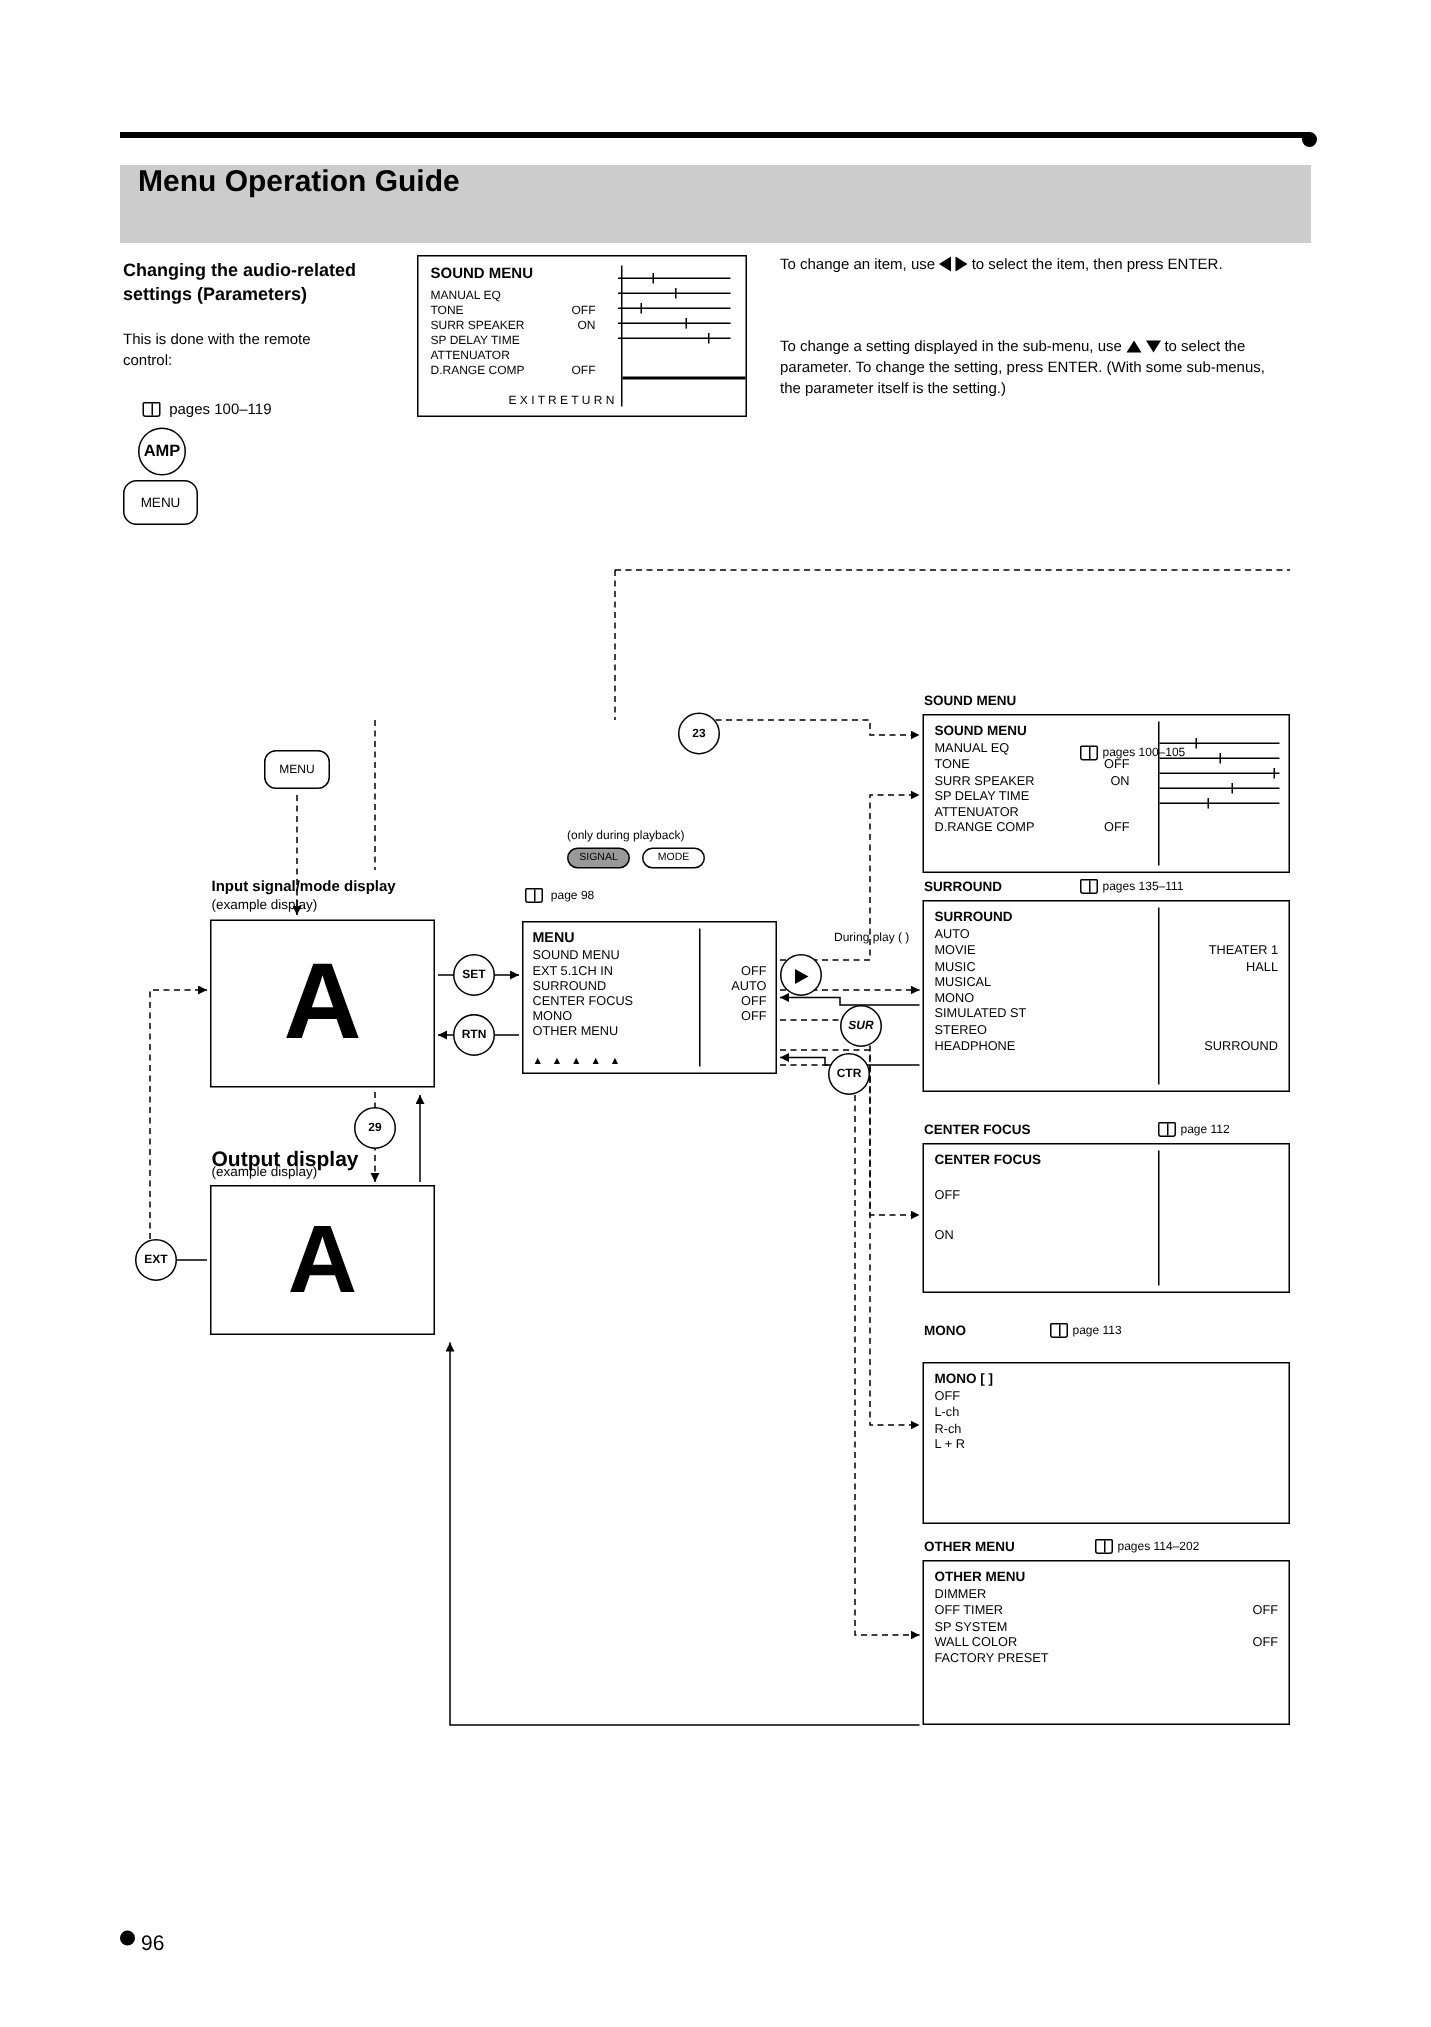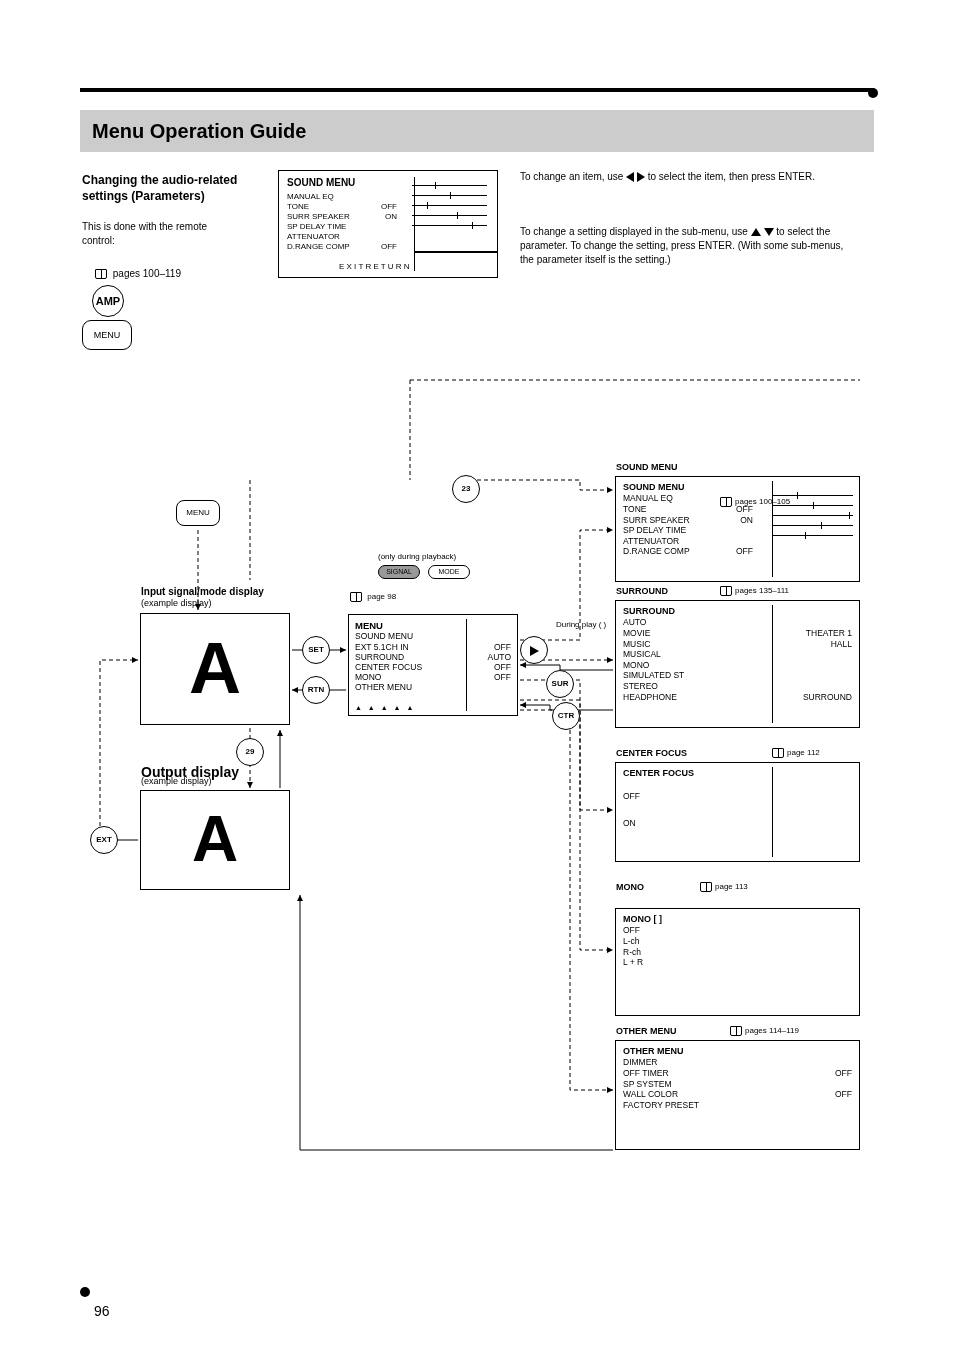--- a/index.html
+++ b/index.html
@@ -10,22 +10,22 @@
     font-family: Arial, Helvetica, sans-serif;
     font-size: 11px;
     position: relative;
     color: #000;
   }
   .page-dot-top { position:absolute; top:88px; right:76px; width:10px; height:10px; background:#000; border-radius:50%; }
   .page-dot-bot { position:absolute; bottom:54px; left:80px; width:10px; height:10px; background:#000; border-radius:50%; }
   .rule { position:absolute; top:88px; left:80px; right:80px; height:4px; background:#000; }
 
   .graybar {
-    position:absolute; top:110px; left:80px; right:80px; height:42px;
-    background:#ccc; display:flex; align-items:center; padding-left:12px;
+    position:absolute; top:110px; left:80px; right:80px; height:52px;
+    background:#ccc; display:flex; align-items:flex-start; padding-left:12px;
     font-size:20px; font-weight:bold;
   }
 
   .main-heading {
     position:absolute; top:172px; left:82px; width:160px;
     font-weight:bold; font-size:12px; line-height:1.35;
   }
   .sub-note {
     position:absolute; top:220px; left:82px; width:160px;
     font-size:10px; line-height:1.35;
@@ -99,21 +99,21 @@
   .rlabel { position:absolute; left:536px; font-size:9px; font-weight:bold; }
   .rl1 { top:102px; } .rl2 { top:226px; } .rl3 { top:388px; } .rl4 { top:522px; } .rl5 { top:666px; }
   .book-sm { font-size:8px; position:absolute; }
 
   .cbtn { position:absolute; width:28px; height:28px; border:1.5px solid #000; border-radius:50%; font-size:8px; text-align:center; line-height:26px; font-weight:bold; background:#fff; }
   .rrect-sm { position:absolute; width:44px; height:26px; border:1.5px solid #000; border-radius:8px; font-size:8px; text-align:center; line-height:24px; background:#fff; }
 
   .cap { position:absolute; width:42px; height:14px; border:1px solid #000; border-radius:7px; font-size:7px; text-align:center; line-height:12px; }
   .cap-fill { background:#999; }
 
-  .page-num { position:absolute; bottom:32px; left:94px; font-size:14px; }
+  .page-num { position:absolute; bottom:48px; left:94px; font-size:14px; }
 
   svg.conn { position:absolute; top:0; left:0; width:100%; height:100%; pointer-events:none; }
 
   .book-icon { display:inline-block; width:12px; height:10px; border:1px solid #000; border-radius:1px 1px 2px 2px; position:relative; vertical-align:middle; margin-right:3px; }
   .book-icon::after { content:""; position:absolute; left:50%; top:0; bottom:0; width:1px; background:#000; }
 
   .mini-sliders { position:absolute; }
   .thin { font-size:8px; }
   .rrow { display:flex; justify-content:space-between; width:100%; }
 </style>
@@ -300,21 +300,21 @@
       </div>
     <div style="position:absolute; left:6px; bottom:3px; font-size:7px; letter-spacing:2px;">▲ ▲ ▲ ▲ ▲</div>
     <div style="position:absolute;top:4px;right:50px;bottom:4px;width:1px;background:#000"></div>
   </div>
 
   <div class="cbtn" style="top:276px; left:440px;">
     <span class="tri tri-r" style="border-left-width:9px; margin-top:2px;"></span>
   </div>
   <div style="position:absolute; top:260px; left:440px; font-size:8px;margin-left:36px;">During play (  )</div>
 
-  <div class="cbtn" style="top:310px; left:466px;">SUR</div>
+  <div class="cbtn" style="top:310px; left:480px;font-style:italic;">SUR</div>
   <div class="cbtn" style="top:342px; left:472px;">CTR</div>
 
   <div class="rlabel rl1">SOUND MENU</div>
   <div class="book-sm" style="top:102px; left:640px;margin-top:35px;"><span class="book-icon"></span><span>pages 100–105</span></div>
   <div class="rpanel rp1">
     <div class="title">SOUND MENU</div>
     <div style="width:130px">
       <div class="rrow">
           <span>MANUAL EQ</span>
           <span></span>
@@ -422,21 +422,21 @@
       </div>
     <div class="rrow">
         <span>R-ch</span>
       </div>
     <div class="rrow">
         <span>L  +  R</span>
       </div>
   </div>
 
   <div class="rlabel rl5">OTHER MENU</div>
-  <div class="book-sm" style="top:666px; left:650px;"><span class="book-icon"></span><span>pages 114–119</span></div>
+  <div class="book-sm" style="top:666px; left:650px;"><span class="book-icon"></span><span>pages 114–202</span></div>
   <div class="rpanel rp5">
     <div class="title">OTHER MENU</div>
     <div class="rrow">
         <span>DIMMER</span>
       </div>
     <div class="rrow">
         <span>OFF TIMER</span>
         <span>OFF</span>
       </div>
     <div class="rrow">

